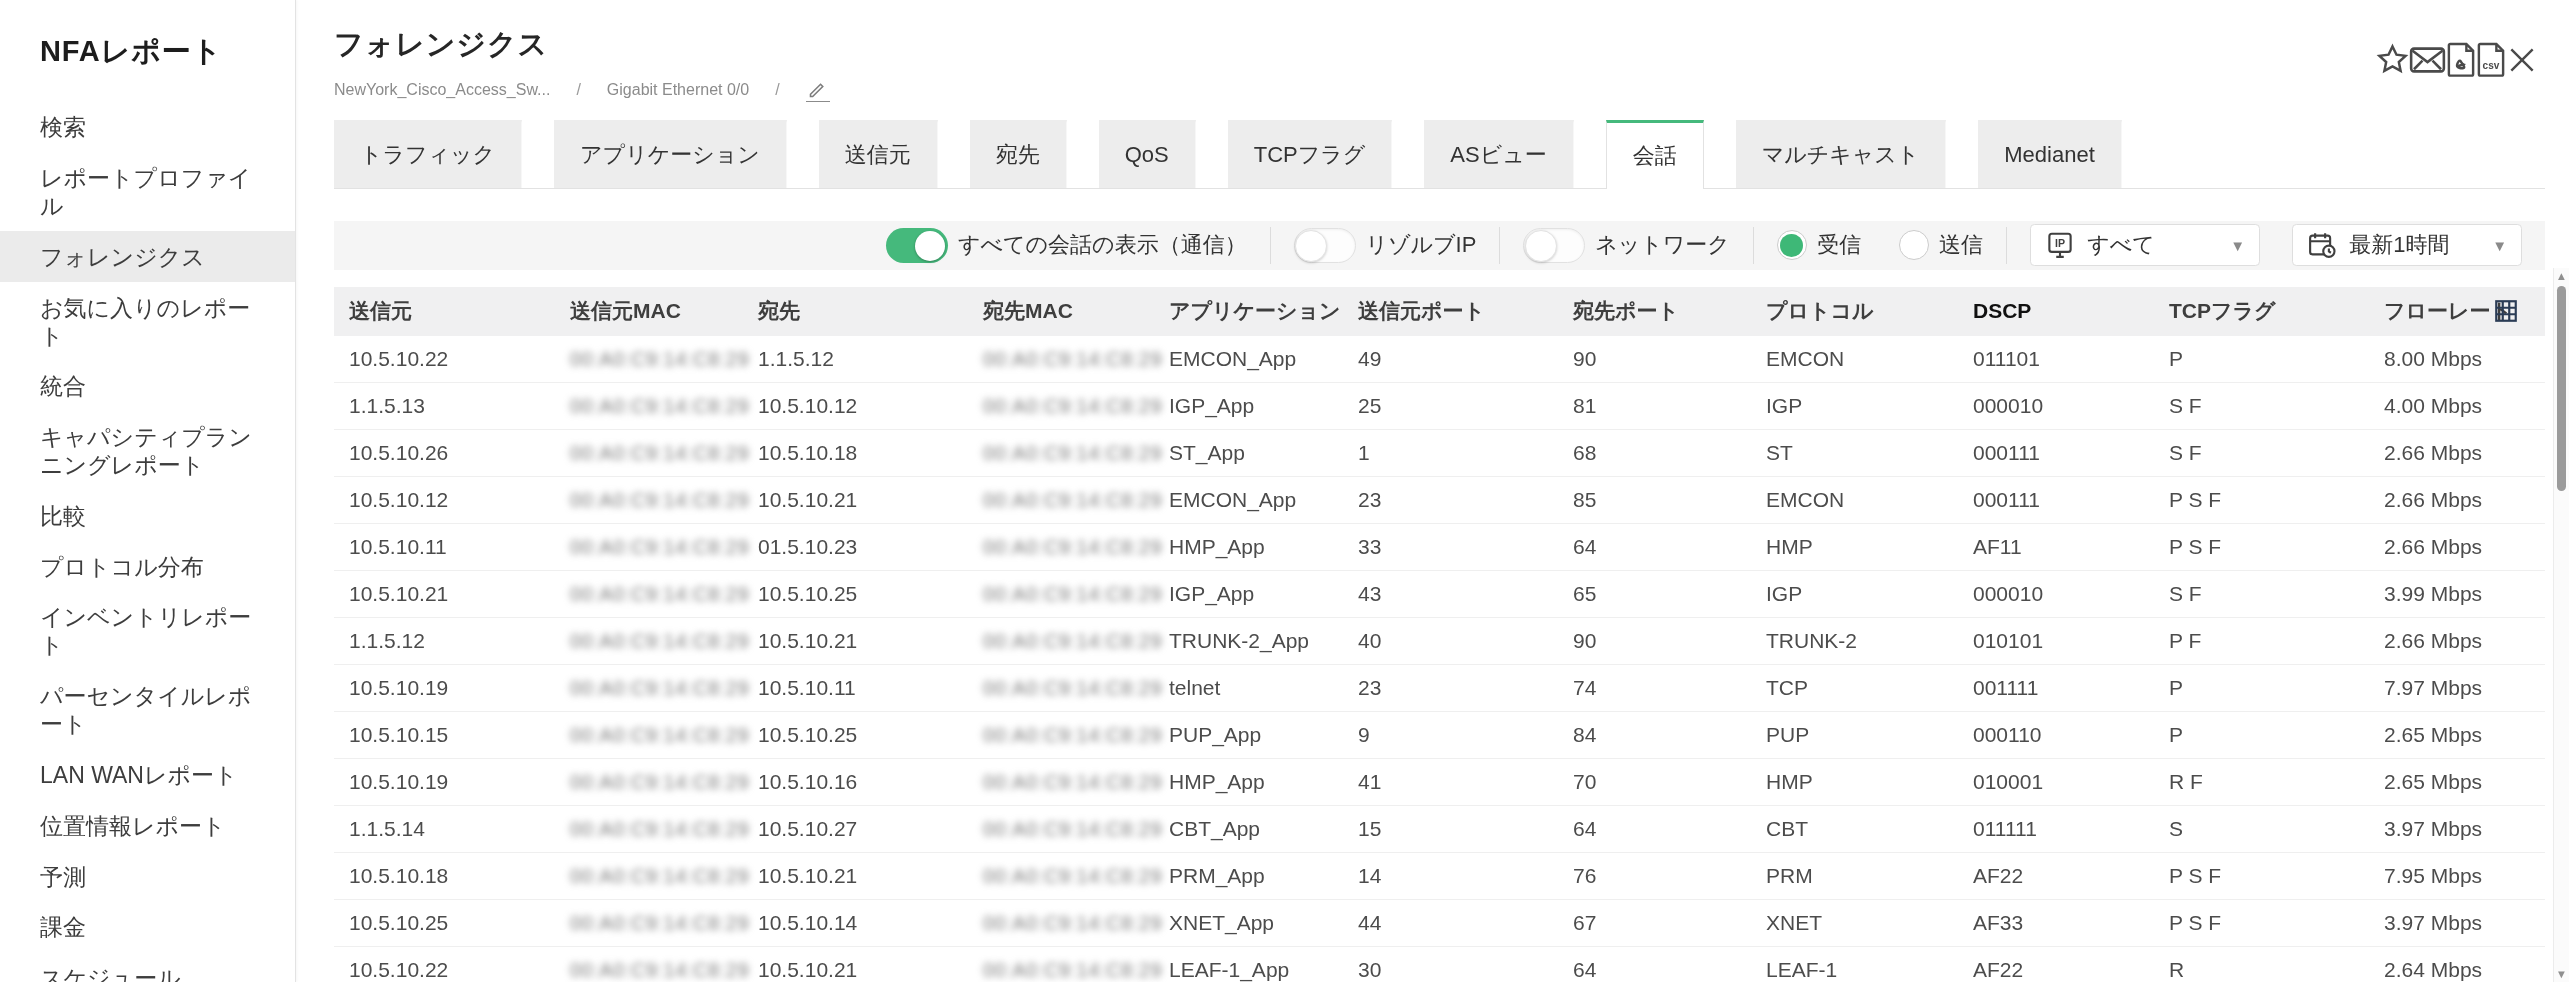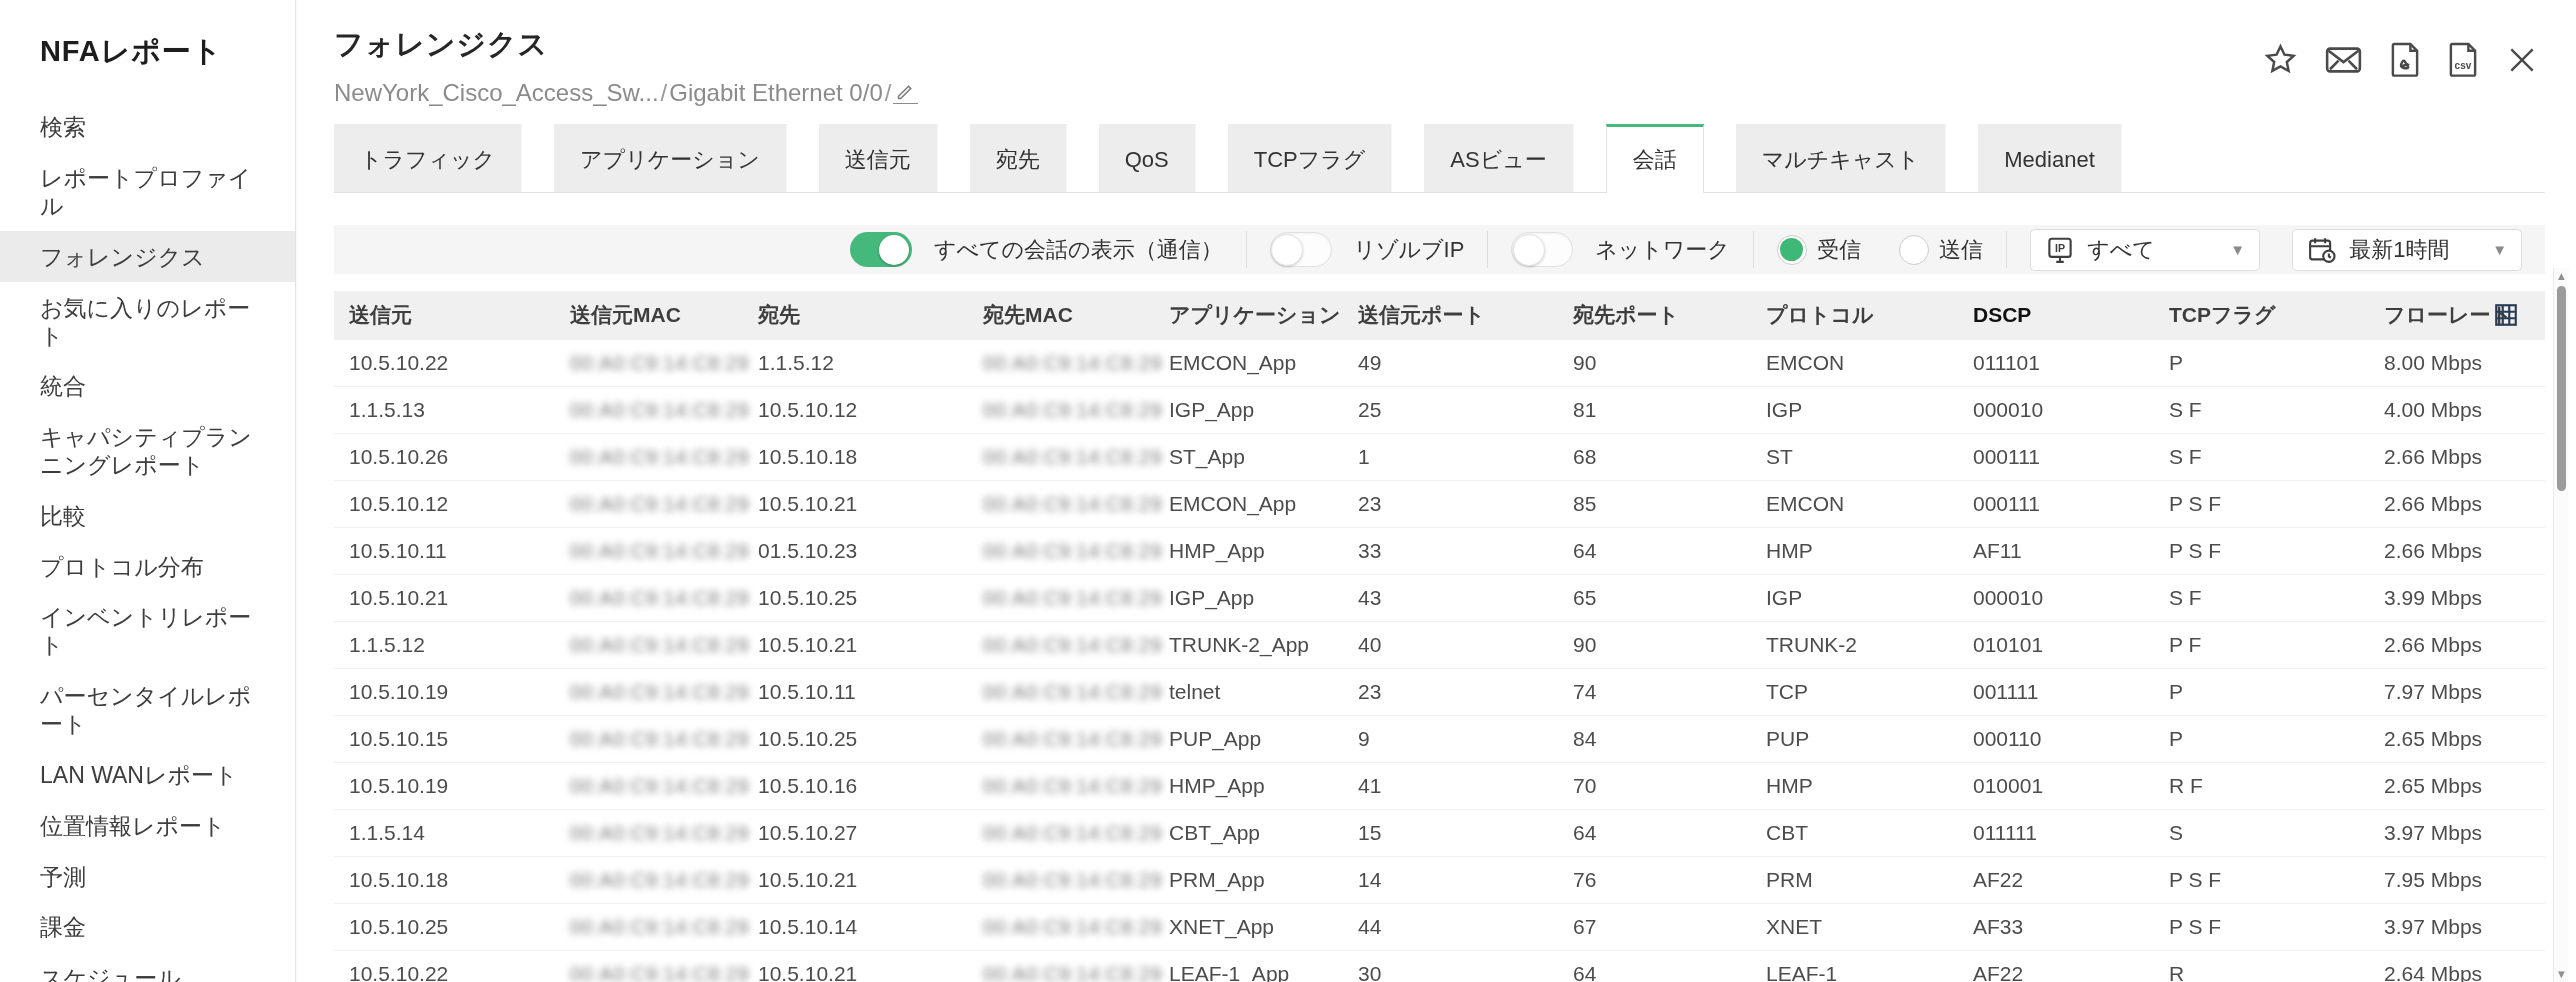--- a/index.html
+++ b/index.html
@@ -15,41 +15,41 @@
   .nav { margin-top:21px; }
   .nav-item { font-size:23px; line-height:28px; color:#3d3d3d; padding:11.4px 26px 11.4px 40px;
     cursor:pointer; }
   .nav-item.active { background:#ebebeb; }
 
   
   .main { position:relative; flex:1; height:100%; padding:0 31px 0 38px; overflow:hidden; }
 
   .page-header { display:flex; justify-content:space-between; align-items:flex-start; margin-top:24.6px; }
   .page-title { font-size:29px; font-weight:bold; color:#262626; letter-spacing:0.9px; }
-  .breadcrumb { margin-top:14px; font-size:24px; color:#8b8b8b; display:flex; align-items:center; gap:2px; }
+  .breadcrumb { margin-top:14px; font-size:16px; color:#8b8b8b; display:flex; align-items:center; gap:26px; }
   .crumb-sep { color:#9a9a9a; }
   .edit-pencil { border-bottom:1.8px solid #8b8b8b; padding:0 1.8px 1.8px 1.8px; cursor:pointer; display:inline-flex; }
 
-  .header-actions { display:flex; align-items:center; gap:28px; margin:17.6px 7px 0 0; }
+  .header-actions { display:flex; align-items:center; margin:17.6px 7px 0 0; }
   .hicon { cursor:pointer; display:inline-flex; }
   .hicon svg { stroke:#4a4a4a; fill:none; stroke-width:1.8; }
 
   
   .tabs-wrap { margin-top:17.6px; border-bottom:0.9px solid #e2e2e2; }
   .tabs-row { display:flex; align-items:stretch; height:68px;gap:32px; }
   .tab { display:flex; align-items:center; padding:0 26px; font-size:22px; color:#333;
     background:#ededed; border-top:3.5px solid transparent; border-right:1.8px solid #f7f7f7;
     cursor:pointer; white-space:nowrap; }
   .tab.active { background:#fff; border-top-color:#45b97c; border-right:0.9px solid #e2e2e2;
     border-left:0.9px solid #e2e2e2; position:relative; margin-bottom:-0.9px; }
 
   
   .toolbar { margin-top:32px; height:49px; background:#f5f5f5; display:flex;
     justify-content:flex-end; align-items:center; padding-right:23px; }
-  .tgroup { display:flex; align-items:center; gap:22px; }
+  .tgroup { display:flex; align-items:center; gap:10px; }
   .tlabel, .rlabel { font-size:22px; color:#333; white-space:nowrap; }
   .vsep { width:0.9px; height:37px; background:#dcdcdc; margin:0 23px; }
   .switch { position:relative; width:62px; height:35px; border-radius:17.6px; cursor:pointer; }
   .switch.on { background:#45b97c; }
   .switch.on .knob { position:absolute; right:2.6px; top:2.6px; width:30px; height:30px;
     background:#fff; border-radius:50%; box-shadow:0 0.9px 2.6px rgba(0,0,0,.3); }
   .switch.off { background:#fdfdfd; border:0.9px solid #e1e1e1; box-shadow:inset 0 0.9px 2.6px rgba(0,0,0,.06); }
   .switch.off .knob { position:absolute; left:0.9px; top:0.9px; width:32px; height:32px;
     background:#fff; border-radius:50%; border:0.9px solid #e3e3e3; box-shadow:0 0.9px 2.6px rgba(0,0,0,.18); }
   .radios { gap:10.6px; }

